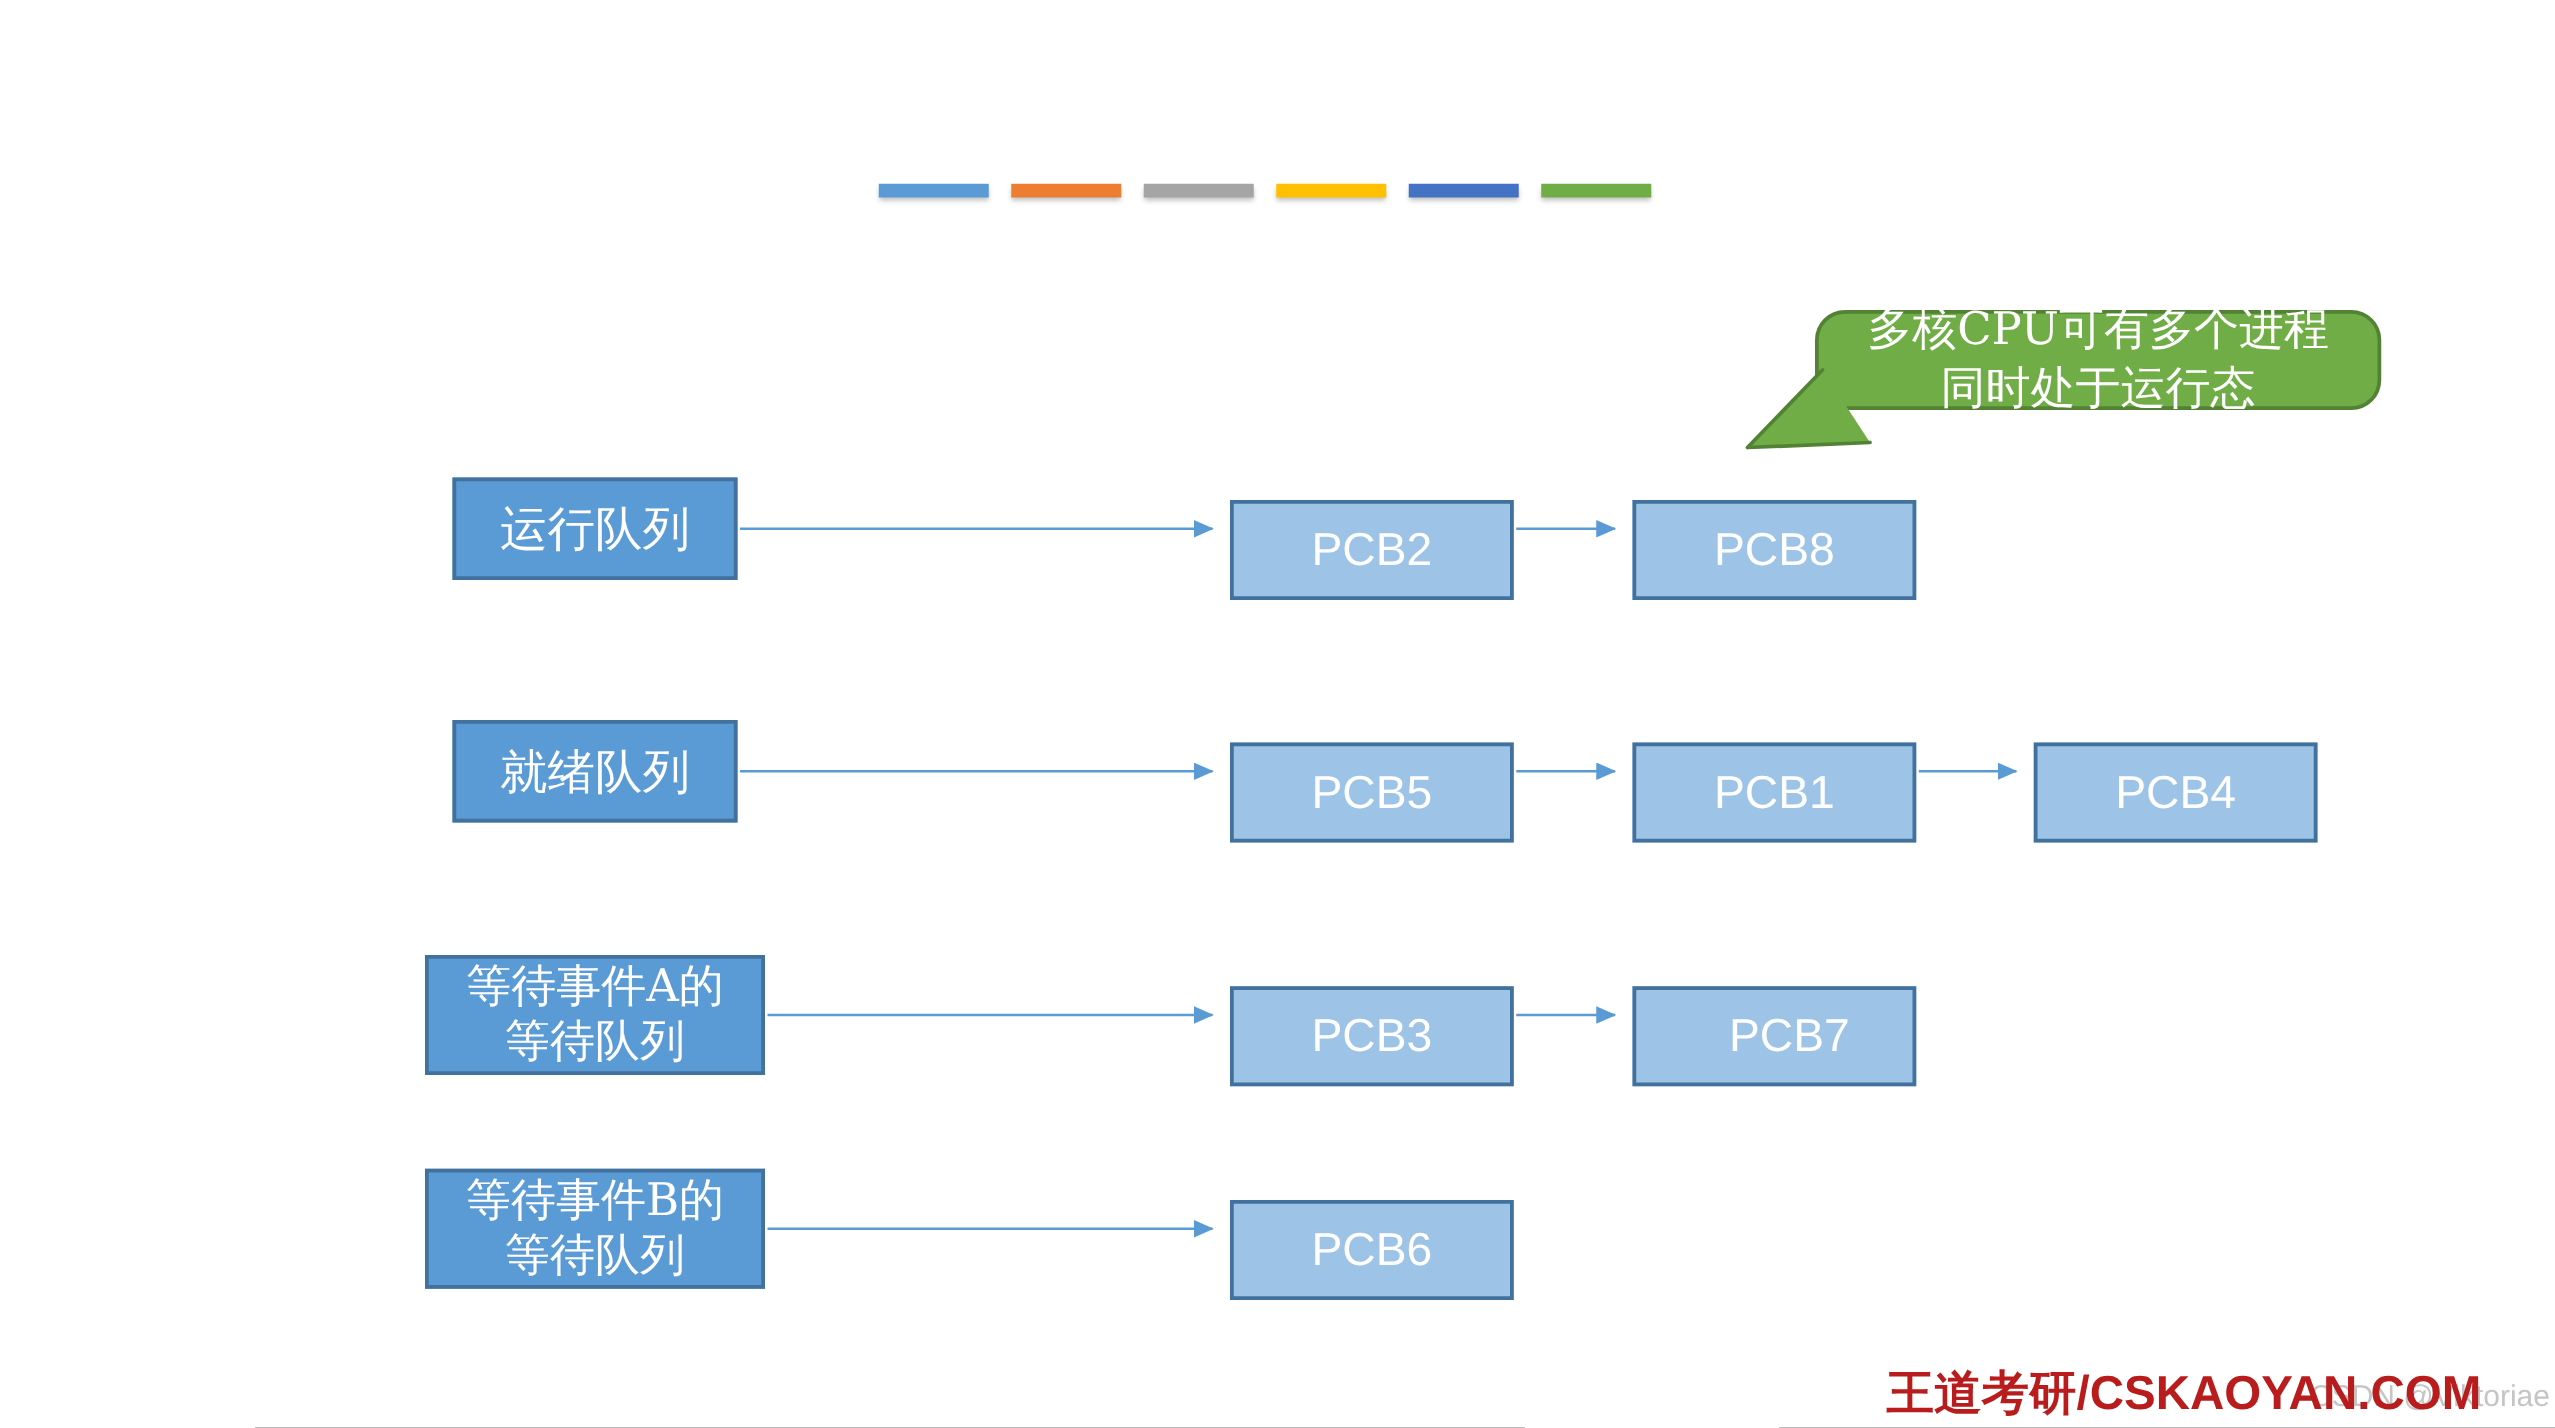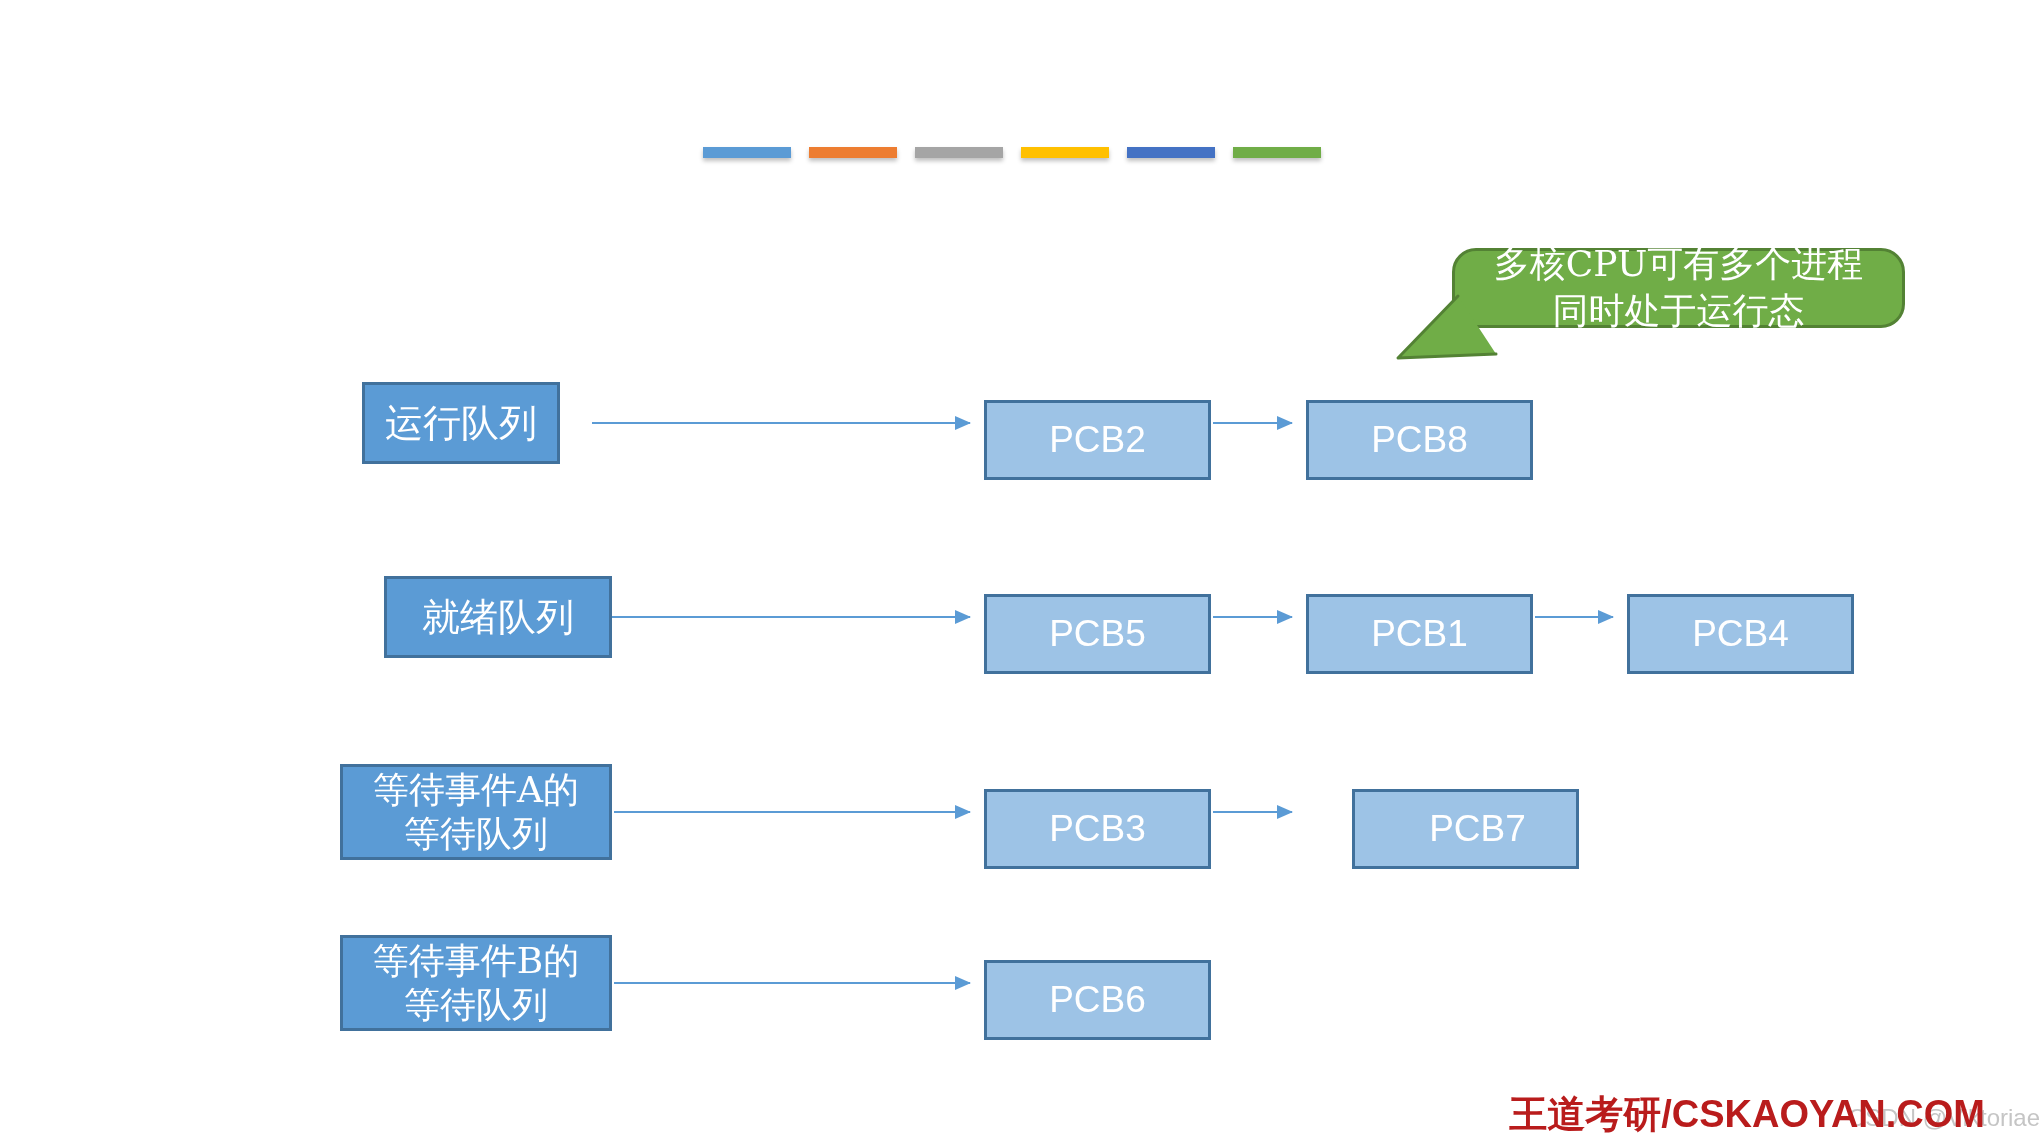--- a/index.html
+++ b/index.html
@@ -24,34 +24,34 @@
   
   svg.connectors{position:absolute;inset:0;width:2044px;height:1142px;}
   
   .qlabel{
     position:absolute;display:flex;align-items:center;justify-content:center;
     background:#5B9BD5;border:3px solid #41719C;box-sizing:border-box;
     color:#ffffff;text-align:center;white-space:pre-line;
     font-family:"DejaVu Serif","Liberation Serif",serif;
     font-size:38px;line-height:1.22;
   }
-  .lb1{left:362px;top:382px;width:198px;height:82px;}
-  .lb2{left:362px;top:576px;width:228px;height:82px;margin-left:22px;}
+  .lb1{left:362px;top:382px;width:228px;height:82px;}
+  .lb2{left:362px;top:576px;width:228px;height:82px;}
   .lb3{left:340px;top:764px;width:272px;height:96px;font-size:36px;}
   .lb4{left:340px;top:935px;width:272px;height:96px;font-size:36px;}
   
   .pcb{
     position:absolute;width:227px;height:80px;box-sizing:border-box;
     background:#9DC3E6;border:3px solid #41719C;
     display:flex;align-items:center;justify-content:center;
     color:#ffffff;font-size:37px;font-family:"Liberation Sans",sans-serif;margin-top:17px;
   }
   .p-r1c1{left:984px;top:383px;}  .p-r1c2{left:1306px;top:383px;}
   .p-r2c1{left:984px;top:577px;}  .p-r2c2{left:1306px;top:577px;} .p-r2c3{left:1627px;top:577px;}
-  .p-r3c1{left:984px;top:772px;}  .p-r3c2{left:1352px;top:772px;padding-left:24px;}
+  .p-r3c1{left:984px;top:772px;}  .p-r3c2{left:1306px;top:772px;padding-left:24px;}
   .p-r4c1{left:984px;top:943px;}
   
   .callout{
     position:absolute;left:1452px;top:248px;width:453px;height:80px;
     background:#70AD47;border:3px solid #538234;border-radius:24px;
     box-sizing:border-box;display:flex;align-items:center;justify-content:center;
     color:#ffffff;text-align:center;white-space:pre-line;
     font-family:"DejaVu Serif","Liberation Serif",serif;
     font-size:36px;line-height:1.3;
   }

